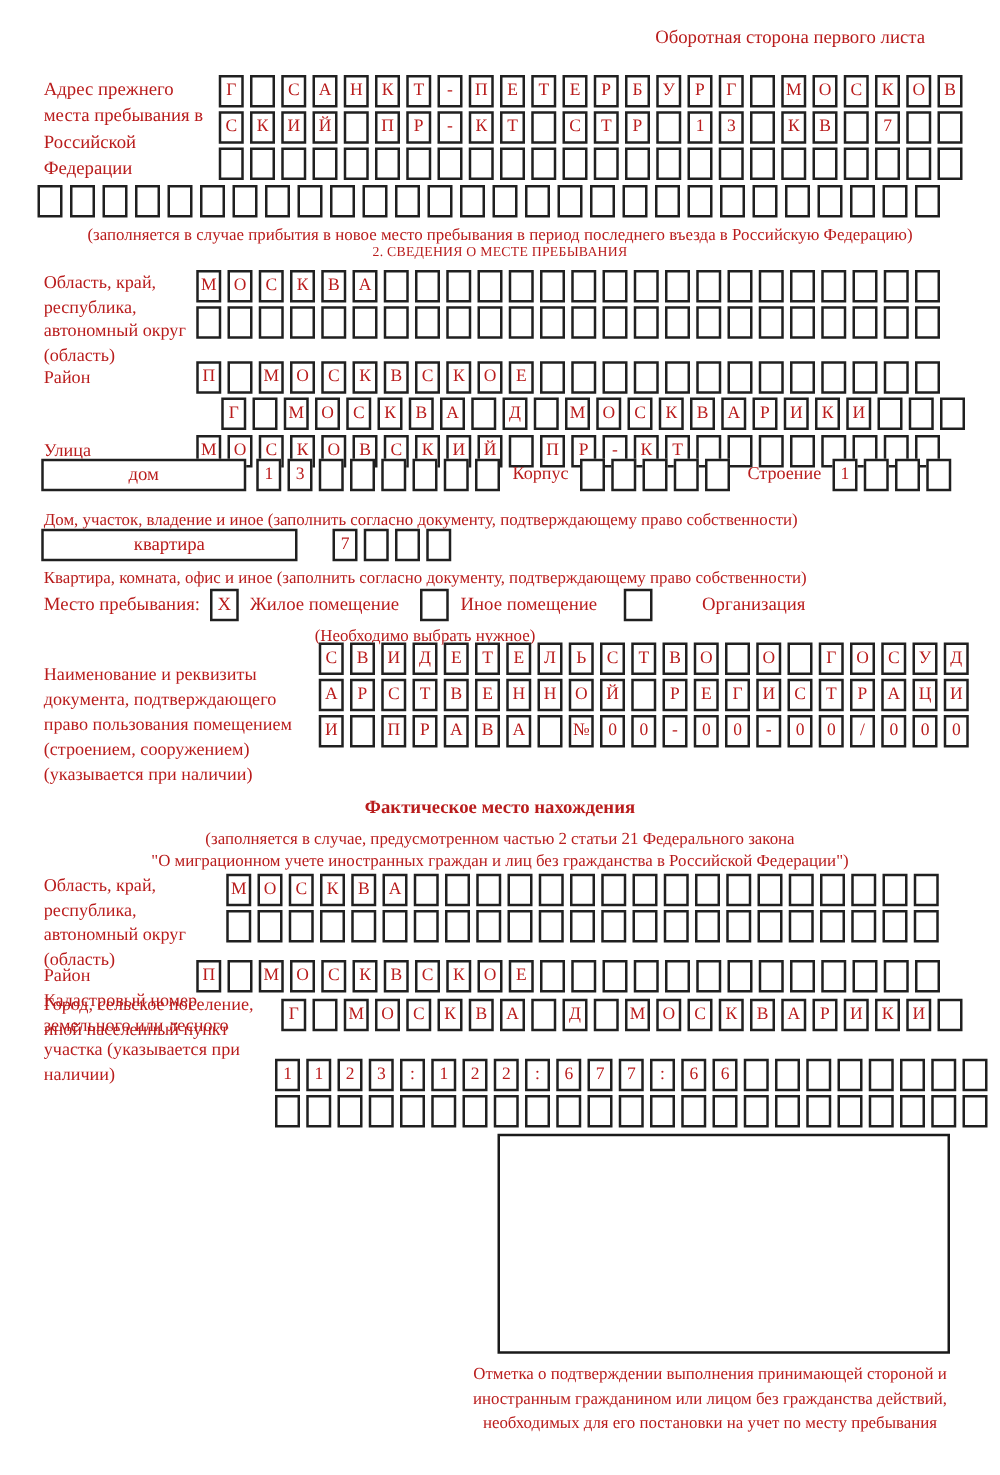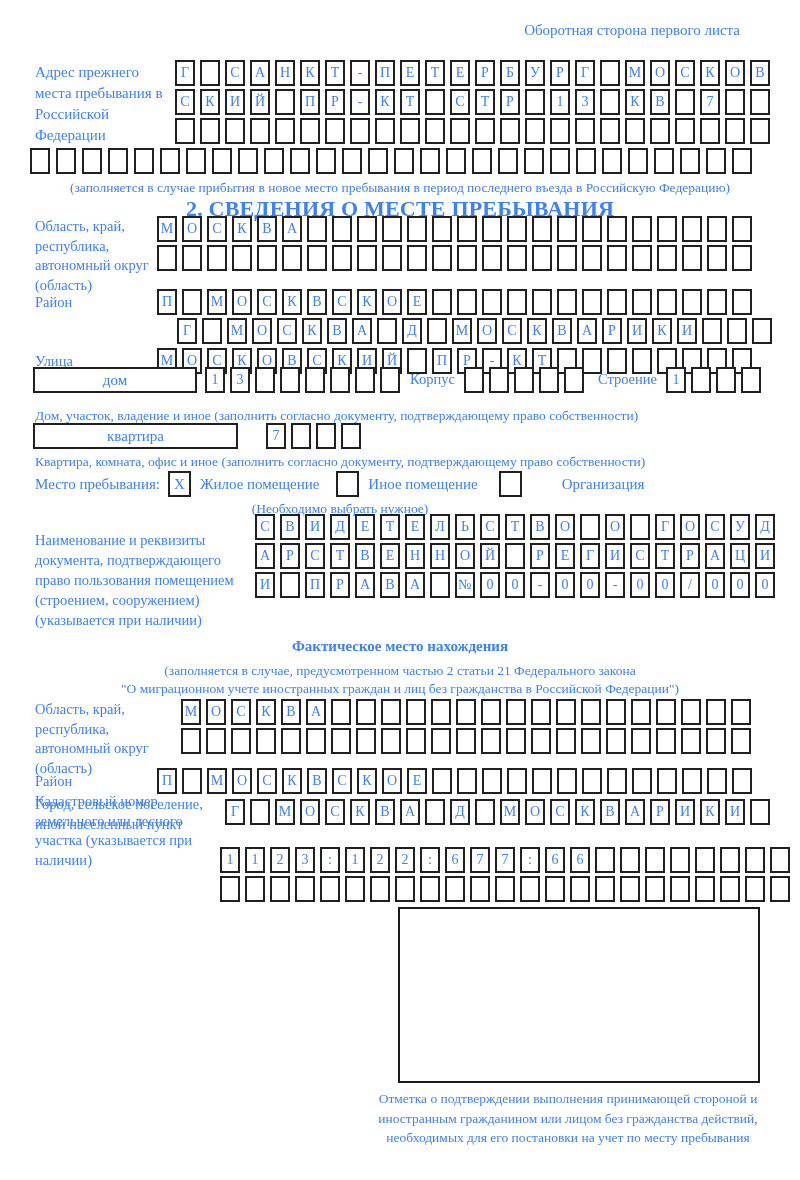--- a/index.html
+++ b/index.html
@@ -1,21 +1,21 @@
 <!DOCTYPE html>
 <html><head>
 <meta charset="utf-8">
 <style>
   * { box-sizing: border-box; margin: 0; padding: 0; }
   html,body { background:#ffffff; }
   .page {
     position: relative;
     width: 800px; height: 1180px;
     background: #ffffff;
-    color: #3b82f6;
+    color: #b91c1c;
     font-family: "Liberation Serif", "DejaVu Serif", serif;
     font-size: 15px;
     overflow: hidden;
   }
   .abs { position: absolute; }
   .row { display: flex; }
   .cell {
     flex: 0 0 auto;
     width: 20px; height: 26px;
     border: 2px solid #202020;
@@ -31,21 +31,21 @@
   .fillbox {
     height: 26px;
     border: 2px solid #202020;
     display: flex; align-items: center; justify-content: center;
     background: #fff;
   }
   .lbl { line-height: 21px; }
   .lbl-s { font-size: 14.5px; line-height: 19.5px; }
   .note { font-size: 13.5px; line-height: 17px; }
   .center { text-align: center; }
-  .title { font-weight: bold; font-size: 22px; letter-spacing: .2px; }
+  .title { font-weight: normal; font-size: 11px; letter-spacing: .2px; }
   .subtitle { font-weight: bold; font-size: 15px; }
   .inline-row { display: flex; align-items: center; }
   .bigbox { border: 2px solid #1a1a1a; background: #fff; }
 </style>
 </head>
 <body>
 
 <div class="page">
 
   <div class="abs" style="top:22px; left:0; width:740px; text-align:right;">Оборотная сторона первого листа</div>

